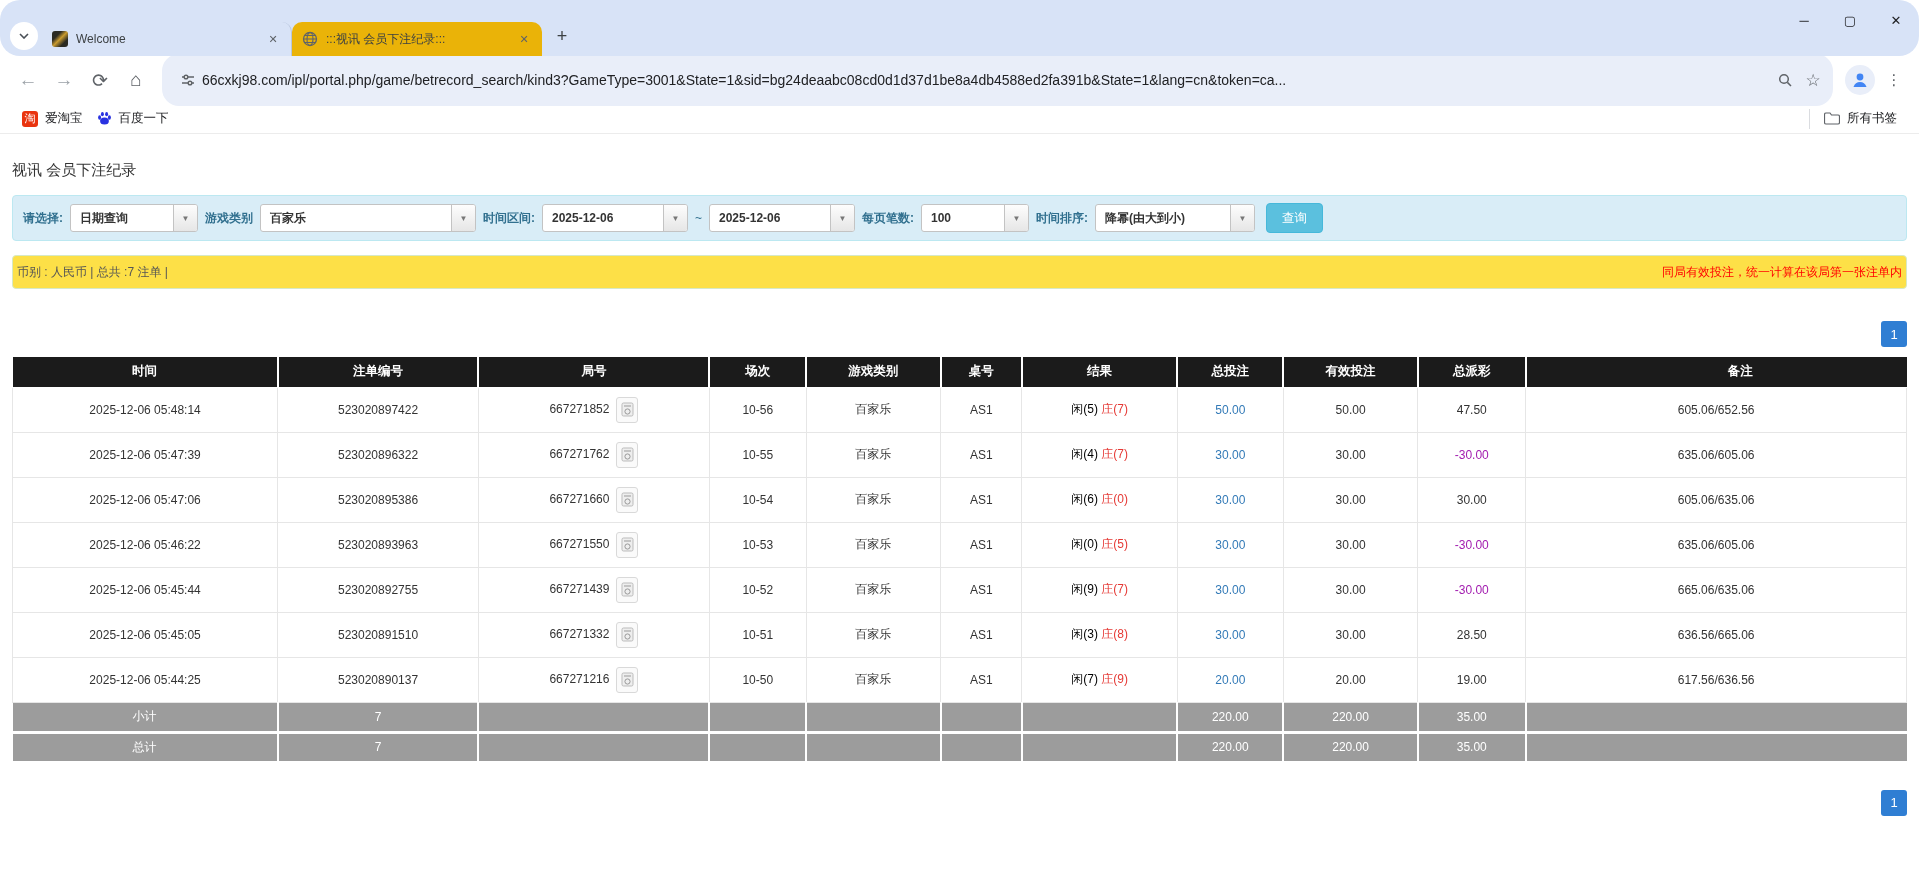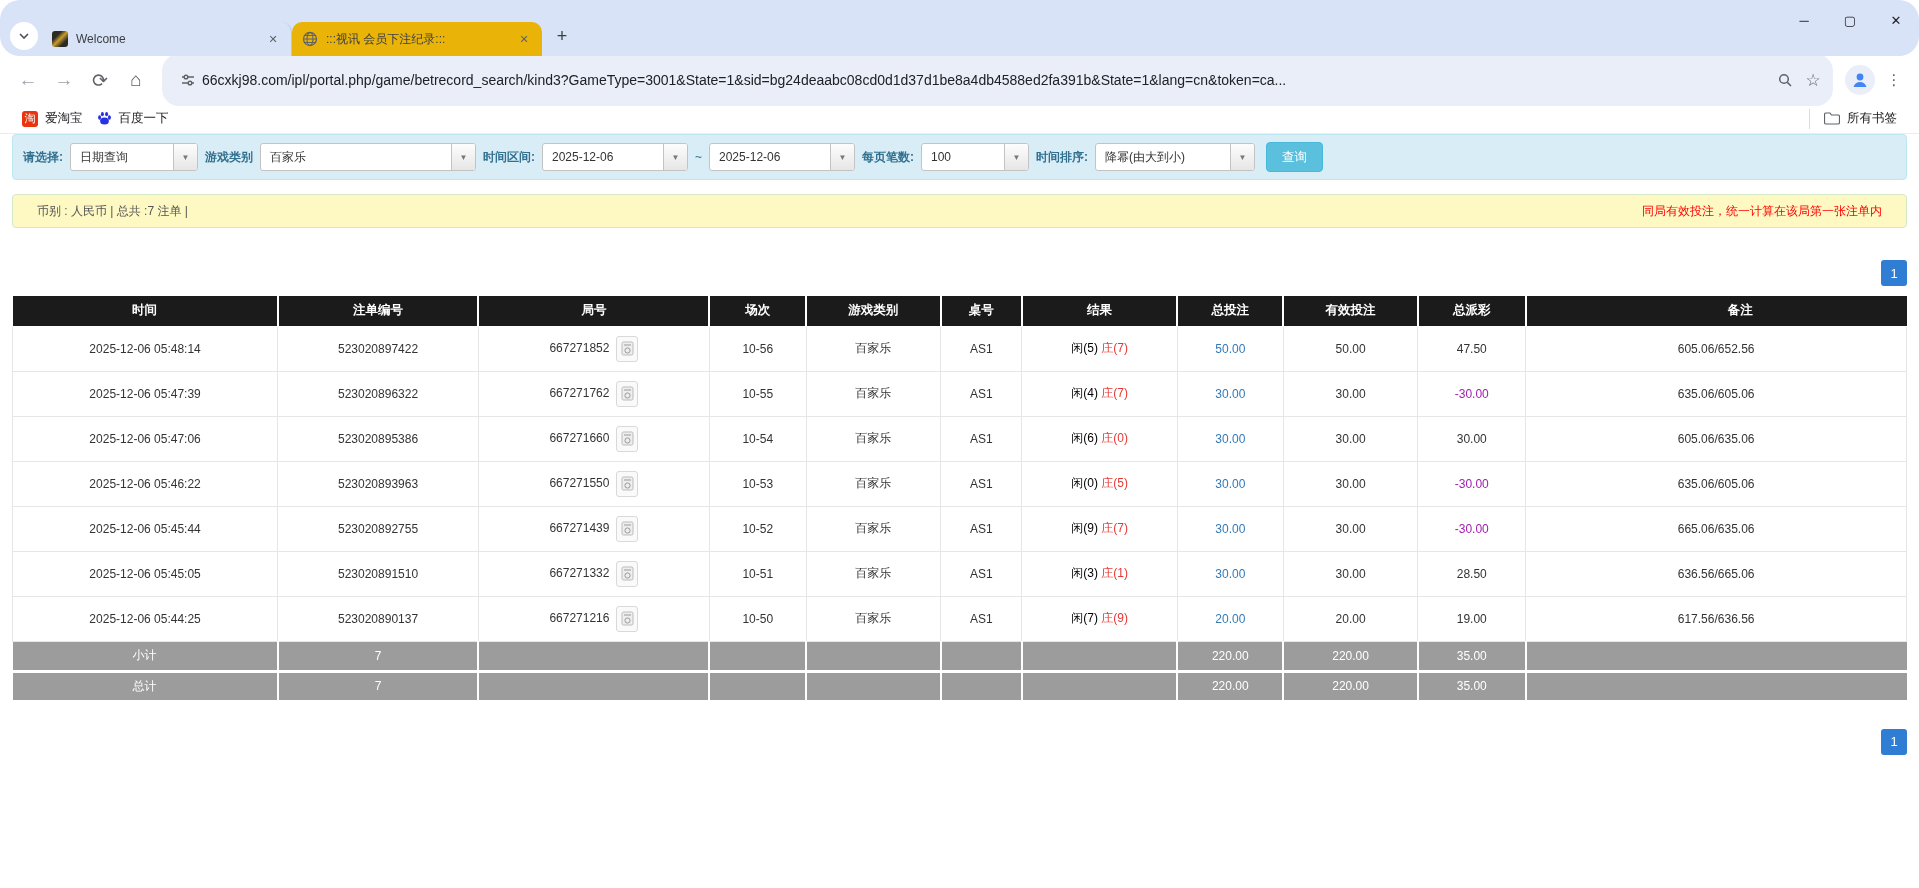--- a/index.html
+++ b/index.html
@@ -43,30 +43,30 @@
   .all-bookmarks { margin-left:auto; display:flex; align-items:center; gap:7px; font-size:12.5px; color:#202124;
     border-left:1px solid #dadce0; padding:0 14px; height:20px; cursor:pointer; }
 
   
   .page { padding:0 12px; background:#fff; height:770px; }
   .page-title { font-size:15px; color:#333; font-weight:400; margin:27px 0 15px 0; }
 
   .filter-panel { background:#d9edf7; border:1px solid #bce8f1; border-radius:4px; height:46px;
     display:flex; align-items:center; gap:7px; padding:0 10px; font-size:12px; color:#31708f; font-weight:bold; }
   .combo { display:flex; height:28px; background:#fff; border:1px solid #c3c3c3; border-radius:3px; overflow:hidden;
-    font-weight:normal; color:#333; cursor:pointer; }
+    font-weight:bold; color:#333; cursor:pointer; }
   .combo .val { padding:0 9px; display:flex; align-items:center; font-size:12px; white-space:nowrap; }
   .combo .arrow { width:24px; border-left:1px solid #c3c3c3; background:linear-gradient(#fdfdfd,#e6e6e6);
     display:flex; align-items:center; justify-content:center; color:#777; font-size:8px; }
   .tilde { font-weight:normal; color:#31708f; }
   .btn-search { height:30px; padding:0 15px; background:#5bc0de; border:1px solid #46b8da; border-radius:4px;
     color:#fff; font-size:12.5px; cursor:pointer; margin-left:4px; }
 
-  .info-bar { margin-top:14px; background:#fef9c3; border:1px solid #d6e9c6; border-radius:4px; height:34px;
-    display:flex; align-items:center; justify-content:space-between; padding:0 24px; font-size:12px; color:#555; }
+  .info-bar { margin-top:14px; background:#fde047; border:1px solid #d6e9c6; border-radius:4px; height:34px;
+    display:flex; align-items:center; justify-content:space-between; padding:0 4px; font-size:12px; color:#555; }
   .info-right { color:#ff0000; }
 
   .pager { display:flex; justify-content:flex-end; }
   .pager.top { margin:32px 0 10px 0; }
   .pager.bottom { margin:26px 0 0 0; }
   .page-btn { min-width:26px; height:26px; background:#2f7ed3; color:#fff; border:none; border-radius:3px;
     font-size:13px; display:flex; align-items:center; justify-content:center; cursor:pointer; }
 
   table.bet-table { width:100%; border-collapse:collapse; table-layout:fixed; font-size:12px; color:#333; }
   .bet-table thead th { background:#1b1b1b; color:#fff; height:30px; font-weight:bold; font-size:12.5px;
@@ -173,20 +173,21 @@
     <span class="all-bookmarks">
       <svg width="16" height="13" viewBox="0 0 16 13">
         <path d="M1 2.5A1.5 1.5 0 0 1 2.5 1h4l1.5 2h6.5A1.5 1.5 0 0 1 16 4.5v6A1.5 1.5 0 0 1 14.5 12h-12A1.5 1.5 0 0 1 1 10.5z" transform="translate(-0.5 0)" fill="none" stroke="#5f6368" stroke-width="1.2"></path>
         </svg>
       <span>所有书签</span>
     </span>
   </div>
 </div>
 
 <div class="page">
+  <div class="page-title">视讯 会员下注纪录</div>
 
   <div class="filter-panel">
     <span>请选择:</span>
     <div class="combo" style="width:128px">
       <span class="val" style="flex:1">日期查询</span>
       <span class="arrow">▼</span>
     </div>
 
     <span>游戏类别</span>
     <div class="combo" style="width:216px">
@@ -360,21 +361,21 @@
           <td><span>667271332</span><span class="replay-icon">
               <svg width="13" height="15" viewBox="0 0 13 15">
                 <rect x="1" y="1" width="11" height="13" rx="1.5" fill="#eee" stroke="#bbb"></rect>
                 <circle cx="6.5" cy="9.5" r="2.6" fill="none" stroke="#999"></circle>
                 <path d="M3 4h7" stroke="#999"></path>
               </svg>
             </span></td>
           <td>10-51</td>
           <td>百家乐</td>
           <td>AS1</td>
-          <td><span class="res-p">闲(3)</span> <span class="res-b">庄(1)</span></td>
+          <td><span class="res-p">闲(3)</span> <span class="res-b">庄(8)</span></td>
           <td><span class="bet-link">30.00</span></td>
           <td>30.00</td>
           <td>28.50</td>
           <td>636.56/665.06</td>
         </tr>
         <tr>
           <td>2025-12-06 05:44:25</td>
           <td>523020890137</td>
           <td><span>667271216</span><span class="replay-icon">
               <svg width="13" height="15" viewBox="0 0 13 15">

